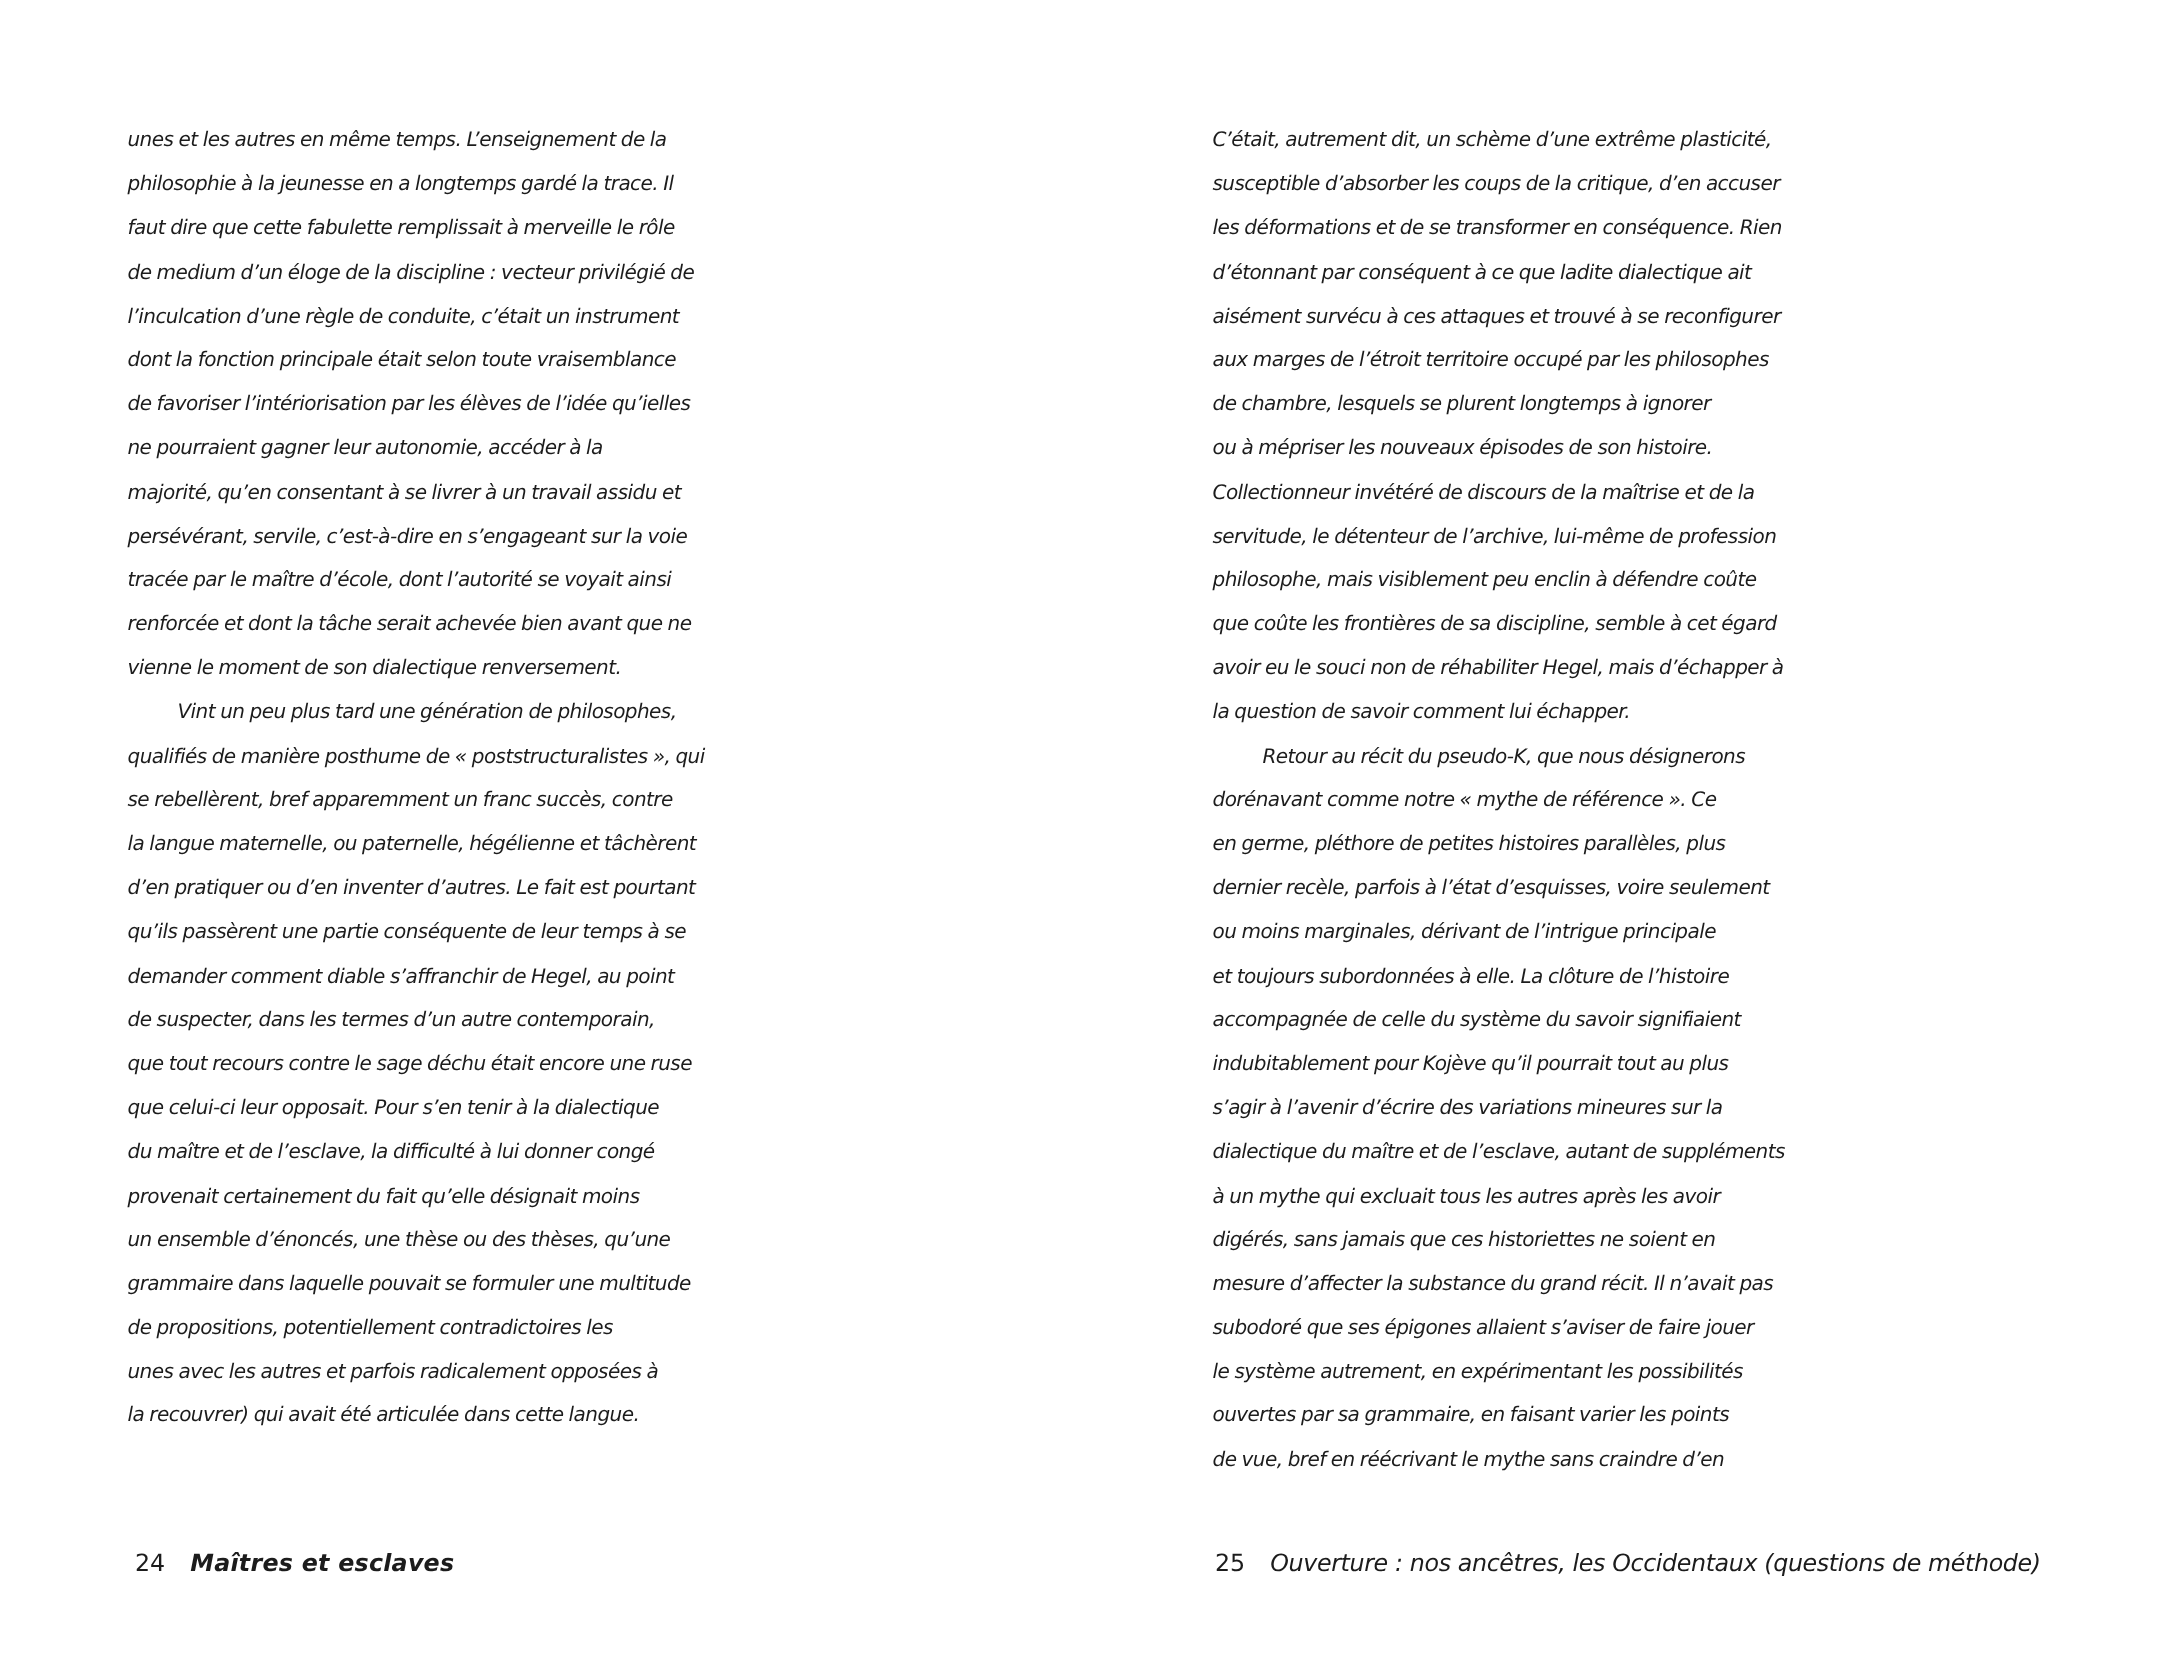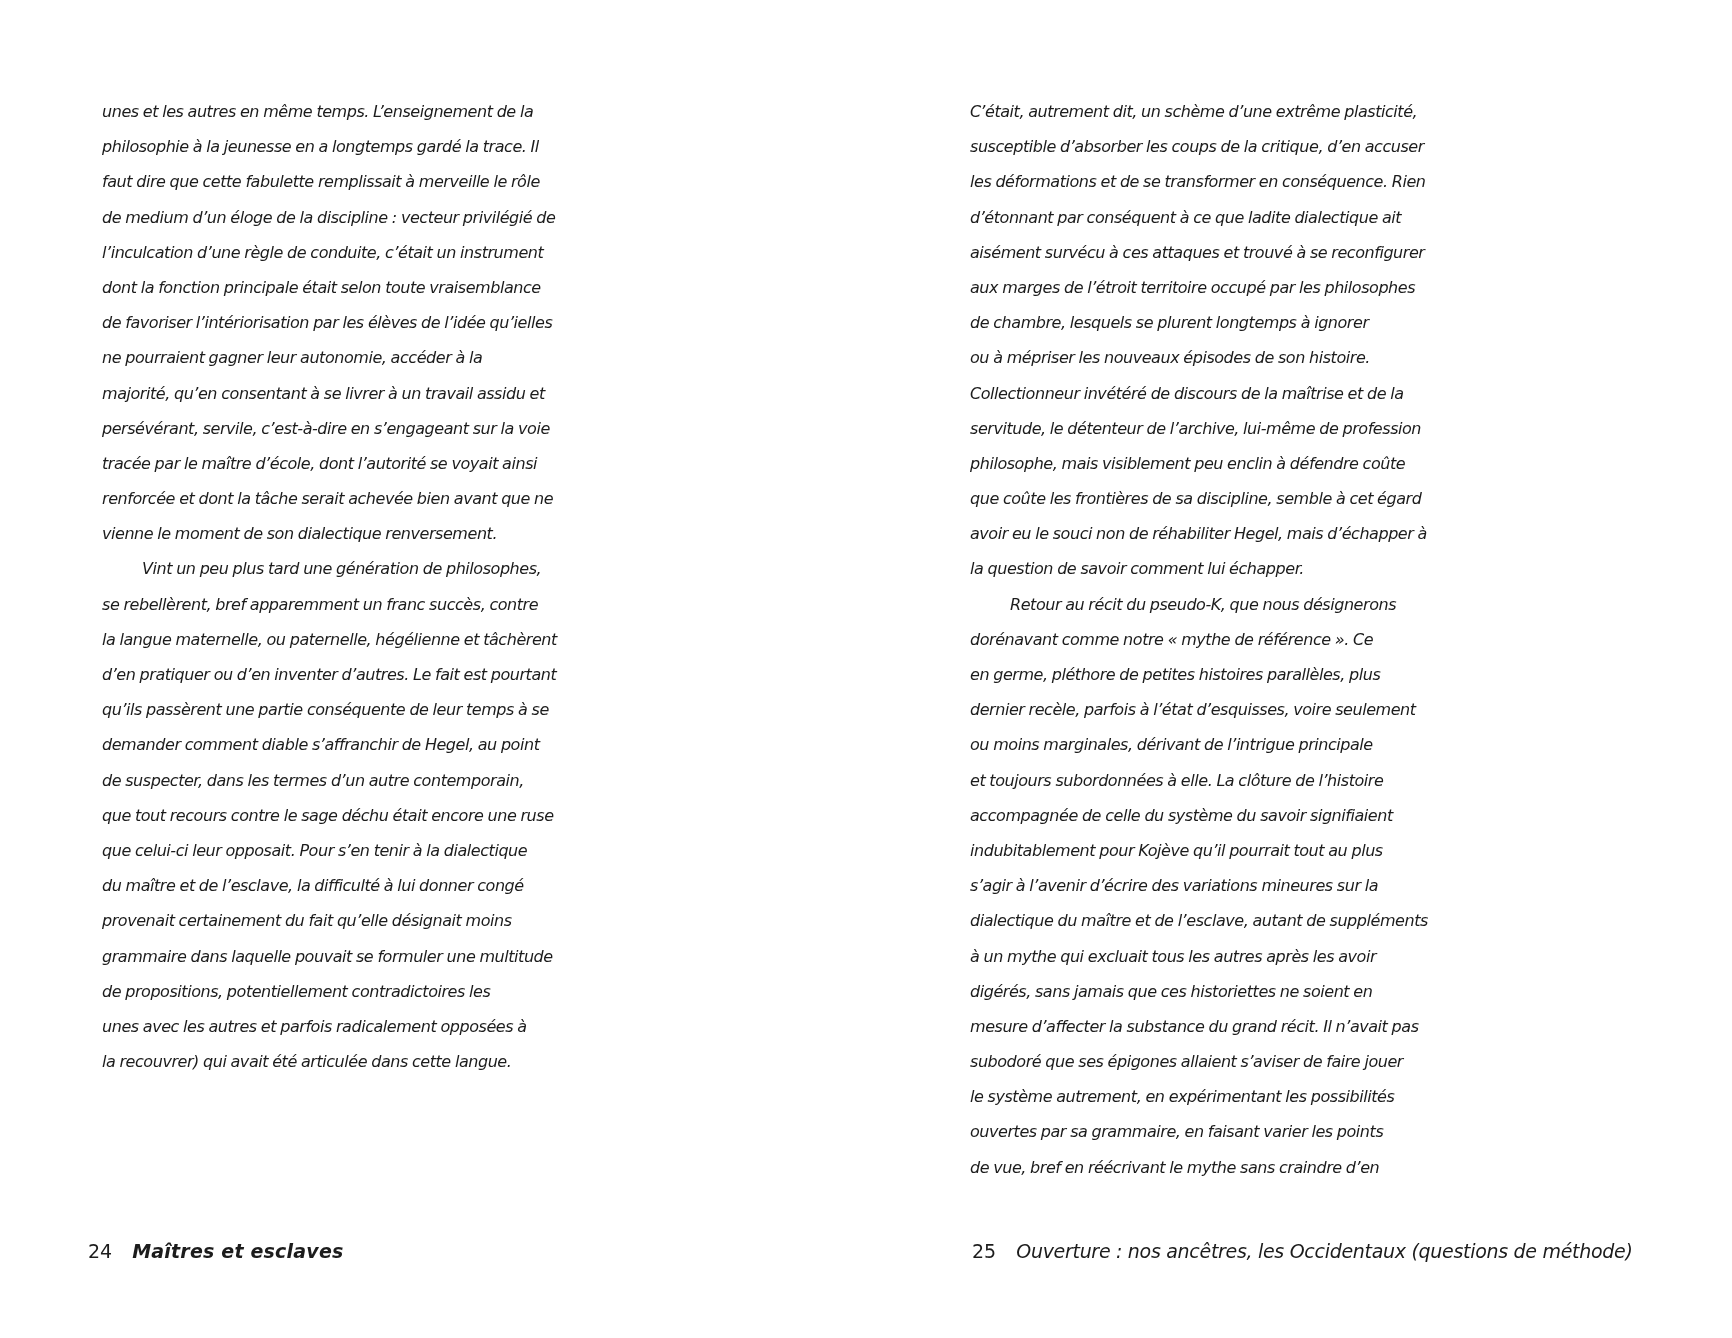--- a/index.html
+++ b/index.html
@@ -37,21 +37,21 @@
     .page-right .text-block { left: 104px; }
     .line { display: block; height: 35.2px; }
     .line.indent { padding-left: 40px; }
     .folio {
       position: absolute;
       top: 1240px;
       font-size: 19px;
       color: #1c1c1c;
       white-space: nowrap;
     }
-    .page-left .folio { left: 88px; text-align: right; }
+    .page-left .folio { left: 108px; text-align: right; }
     .page-right .folio { left: 106px; }
     .folio-number {
       font-style: normal;
       margin-right: 14px;
     }
     .folio-title-left {
       font-style: italic;
       font-weight: bold;
       letter-spacing: 0.2px;
     }
@@ -72,30 +72,32 @@
     <span class="line">l’inculcation d’une règle de conduite, c’était un instrument</span>
     <span class="line">dont la fonction principale était selon toute vraisemblance</span>
     <span class="line">de favoriser l’intériorisation par les élèves de l’idée qu’ielles</span>
     <span class="line">ne pourraient gagner leur autonomie, accéder à la</span>
     <span class="line">majorité, qu’en consentant à se livrer à un travail assidu et</span>
     <span class="line">persévérant, servile, c’est-à-dire en s’engageant sur la voie</span>
     <span class="line">tracée par le maître d’école, dont l’autorité se voyait ainsi</span>
     <span class="line">renforcée et dont la tâche serait achevée bien avant que ne</span>
     <span class="line">vienne le moment de son dialectique renversement.</span>
     <span class="line indent">Vint un peu plus tard une génération de philosophes,</span>
+    <span class="line">qualifiés de manière posthume de « poststructuralistes », qui</span>
     <span class="line">se rebellèrent, bref apparemment un franc succès, contre</span>
     <span class="line">la langue maternelle, ou paternelle, hégélienne et tâchèrent</span>
     <span class="line">d’en pratiquer ou d’en inventer d’autres. Le fait est pourtant</span>
     <span class="line">qu’ils passèrent une partie conséquente de leur temps à se</span>
     <span class="line">demander comment diable s’affranchir de Hegel, au point</span>
     <span class="line">de suspecter, dans les termes d’un autre contemporain,</span>
     <span class="line">que tout recours contre le sage déchu était encore une ruse</span>
     <span class="line">que celui-ci leur opposait. Pour s’en tenir à la dialectique</span>
     <span class="line">du maître et de l’esclave, la difficulté à lui donner congé</span>
     <span class="line">provenait certainement du fait qu’elle désignait moins</span>
+    <span class="line">un ensemble d’énoncés, une thèse ou des thèses, qu’une</span>
     <span class="line">grammaire dans laquelle pouvait se formuler une multitude</span>
     <span class="line">de propositions, potentiellement contradictoires les</span>
     <span class="line">unes avec les autres et parfois radicalement opposées à</span>
     <span class="line">la recouvrer) qui avait été articulée dans cette langue.</span>
   </div>
   <div class="folio">
     <span class="folio-number">24</span>
     <span class="folio-title-left">Maîtres et esclaves</span>
   </div>
 </div>

